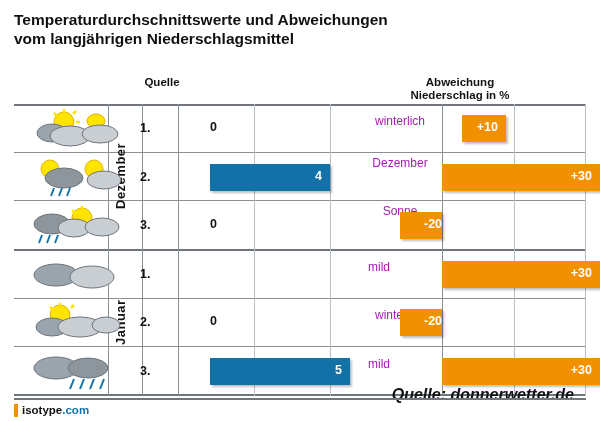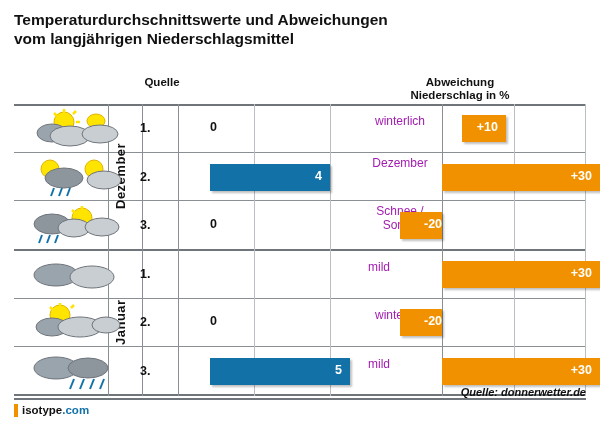--- a/index.html
+++ b/index.html
@@ -185,23 +185,23 @@
     font-size: 11.5px;
     font-weight: bold;
     color: #111111;
     border-left: 4px solid #f29100;
     padding-left: 4px;
     line-height: 13px;
   }
   .logo .dotcom { color: #1272a8; text-align: right; }
   .source {
     position: absolute;
-    right: 14px;
+    right: 26px;
     top: 386px;
-    font-size: 11px;
+    font-size: 16px;
     font-style: italic;
     font-weight: bold;
     color: #111111;
   }
 </style>
 </head>
 <body>
 
 <div id="page">
 
@@ -302,21 +302,20 @@
           <line x1="52" y1="0" x2="52" y2="3"></line>
             <line x1="42" y1="4" x2="45" y2="7"></line>
         </g>
         <ellipse cx="44" cy="22" rx="16" ry="9" fill="#c9ced3" stroke="#6f757b" stroke-width="1"></ellipse>
         <ellipse cx="72" cy="21" rx="17" ry="9" fill="#c9ced3" stroke="#6f757b" stroke-width="1"></ellipse>
       </svg>
     </div>
     <div class="dekade">3.</div>
     <div class="tzero">0</div>
     <div class="desc two-line">
-      <div>Schnee /</div>
       <div>Sonne</div>
     </div>
     <div class="dbar left-label" style="left:386px; width:42px;">
       <span>-20</span>
     </div>
   </div>
 
   <div class="row" style="top:251px;">
     <div class="wicon">
       <svg width="92" height="40" viewBox="0 0 92 40">

